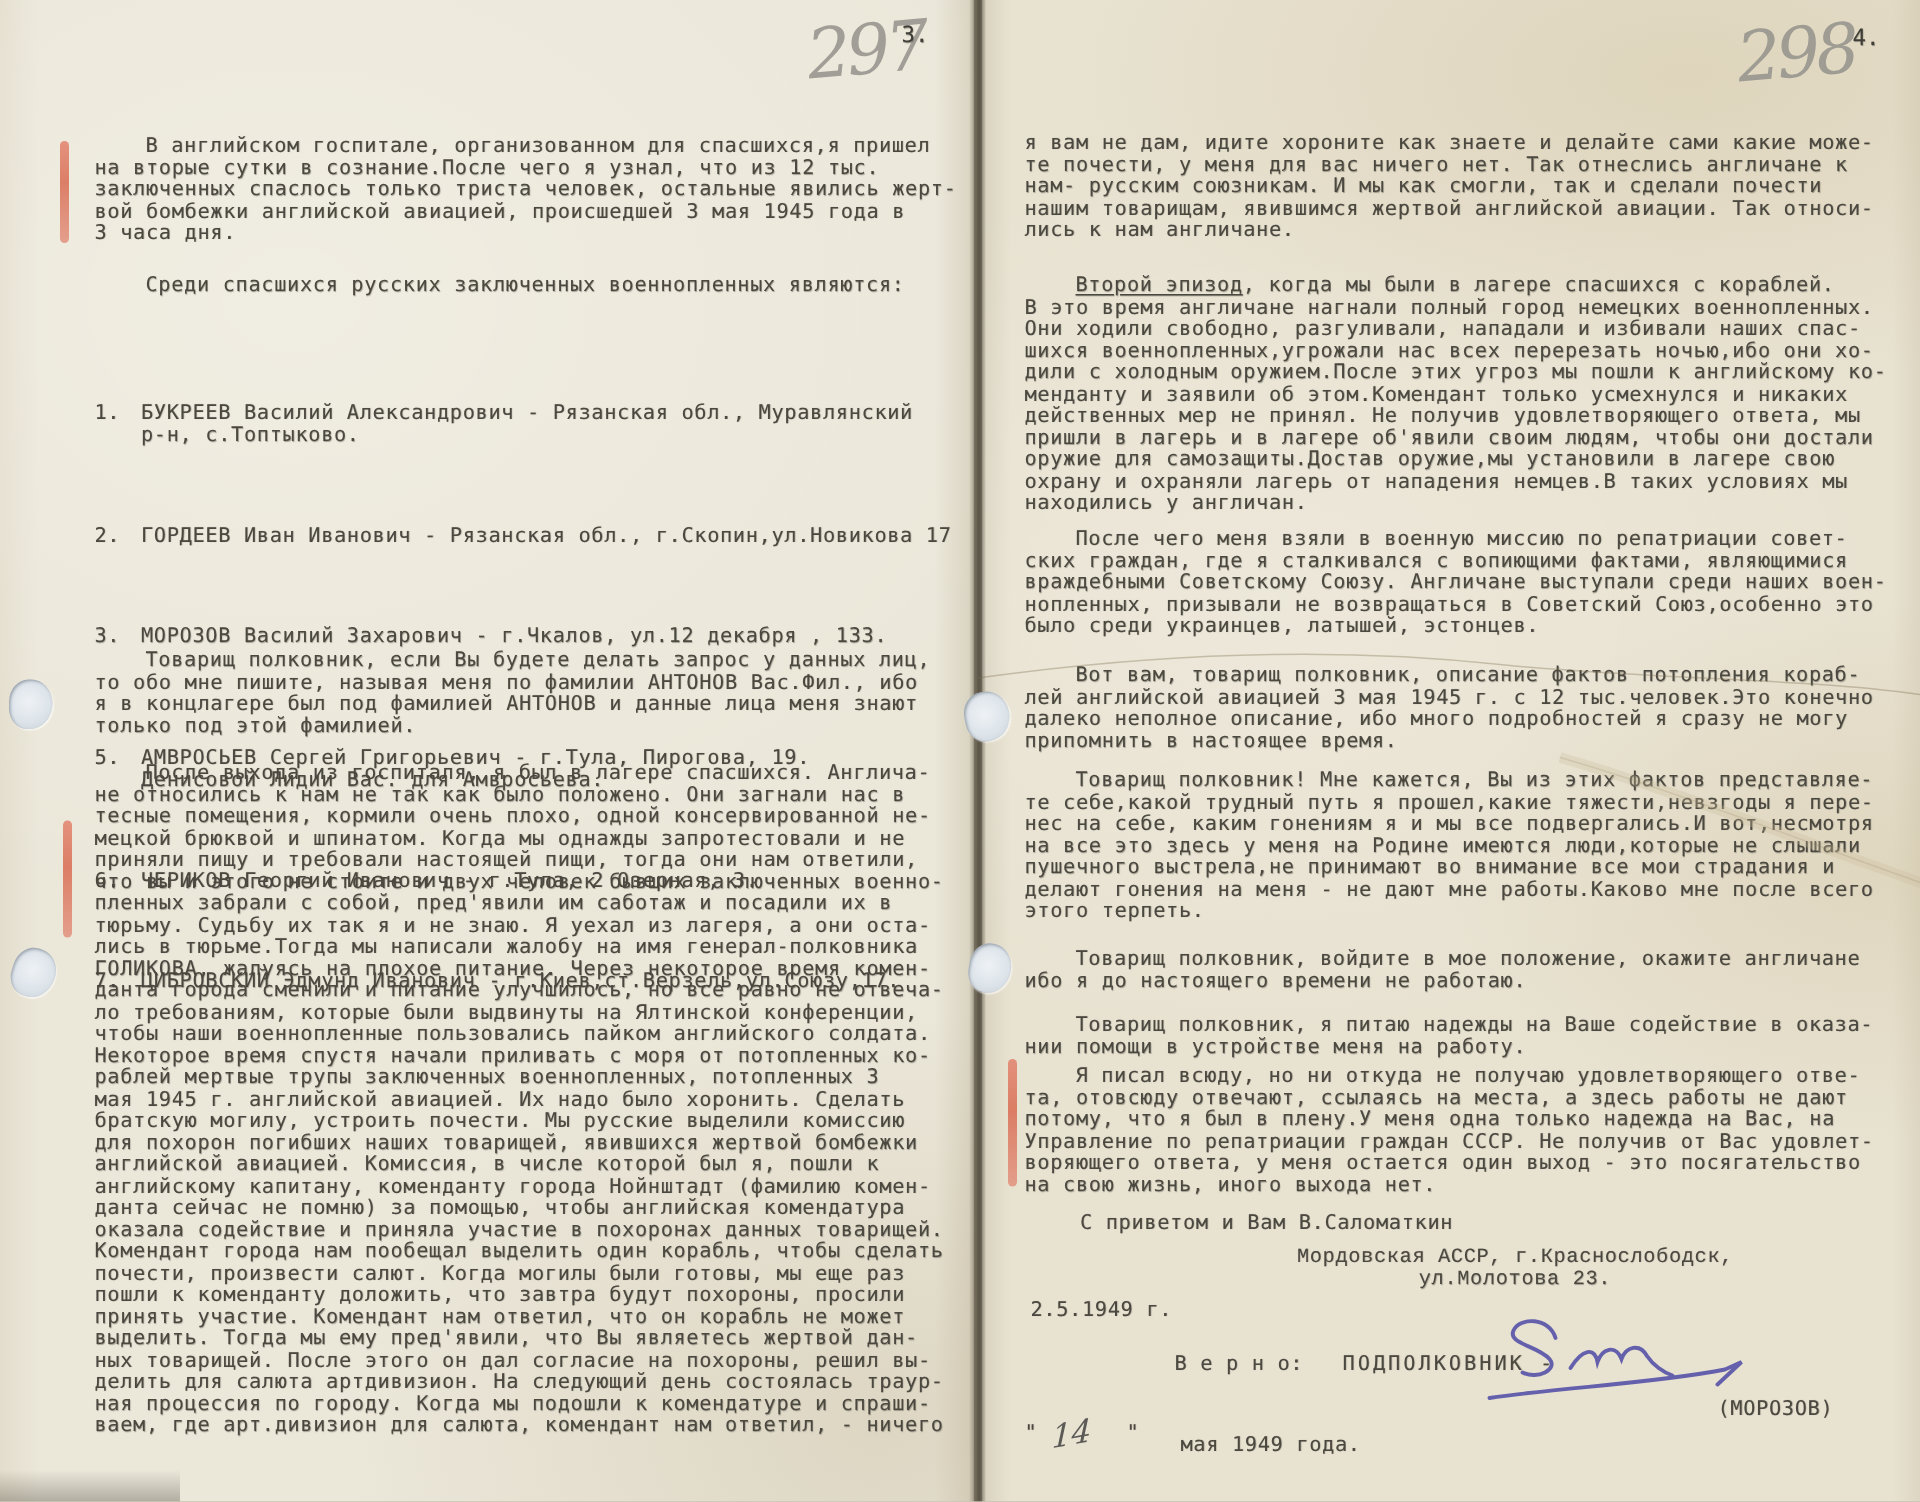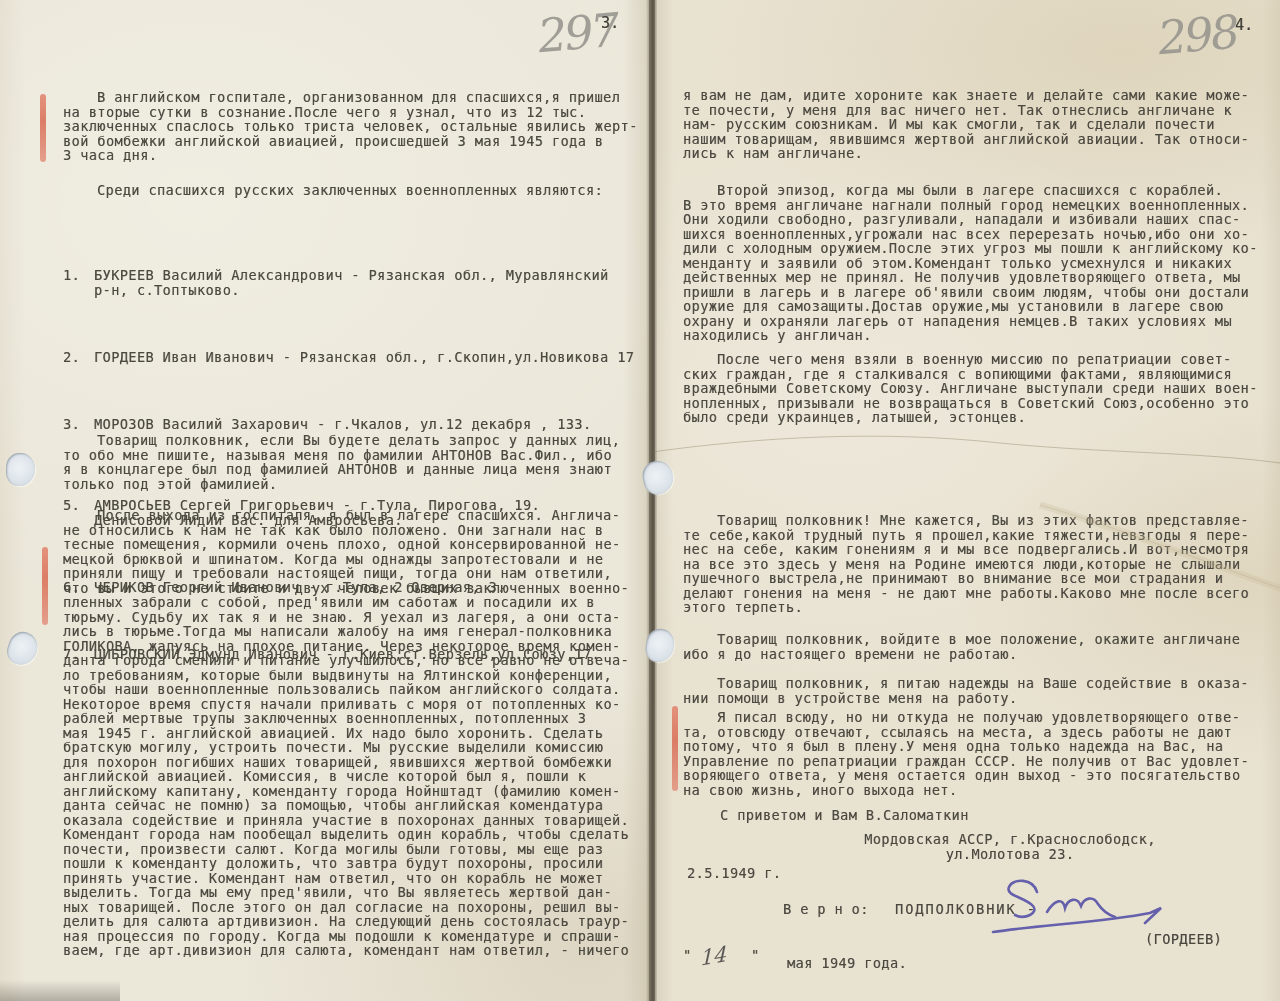--- a/index.html
+++ b/index.html
@@ -20,21 +20,21 @@
       linear-gradient(90deg, #d9d2bf 0%, #e8e2d1 3%, #e8e2d1 97%, #ddd6c3 100%),
       #e7e1d0;}
   .seam{position:absolute;top:0;left:646px;width:11px;height:1001px;
     background:linear-gradient(90deg, rgba(90,82,66,0) 0%, rgba(80,72,56,0.55) 45%, rgba(60,54,42,0.65) 60%, rgba(90,82,66,0.15) 100%);}
   .corner-shadow{position:absolute;left:0;top:980px;width:120px;height:21px;
     background:linear-gradient(180deg, rgba(70,66,56,0) 0%, rgba(70,66,56,0.35) 100%);}
 
   .tw{position:absolute;font:13.5px/14.5px "DejaVu Sans Mono",monospace;letter-spacing:0.45px;
       color:#4b4840;white-space:pre;text-shadow:0.4px 0.4px 0.6px rgba(74,70,60,0.45);}
   .ind{text-indent:34px;}
-  .u-lead{text-underline-offset:2px;}
+  .u-lead{text-decoration:underline;text-underline-offset:2px;}
   .tw-list .li{white-space:pre;padding-left:31px;text-indent:-31px;margin-bottom:9px;}
   .tw-list .num{display:inline-block;width:31px;text-indent:0;}
   .center{text-align:center;}
   .sp-rank{letter-spacing:2px;}
 
   .hw-pencil{position:absolute;font:italic 46px/1 "DejaVu Serif",serif;color:#94928c;
       letter-spacing:-3px;transform:rotate(-5deg);opacity:0.85;}
   .hw-day{position:absolute;font:italic 21px/1 "DejaVu Serif",serif;color:#5b5a56;
       transform:rotate(-10deg) skewX(-12deg);}
   .typed-pgnum{position:absolute;font:15px/1 "DejaVu Sans Mono",monospace;color:#3f3d37;
@@ -148,20 +148,24 @@
 оружие для самозащиты.Достав оружие,мы установили в лагере свою
 охрану и охраняли лагерь от нападения немцев.В таких условиях мы
 находились у англичан.</span></div>
 
   <div class="tw ind" style="left:28px;top:352px;">После чего меня взяли в военную миссию по репатриации совет-
 ских граждан, где я сталкивался с вопиющими фактами, являющимися
 враждебными Советскому Союзу. Англичане выступали среди наших воен-
 нопленных, призывали не возвращаться в Советский Союз,особенно это
 было среди украинцев, латышей, эстонцев.</div>
 
+  <div class="tw ind" style="left:28px;top:443px;">Вот вам, товарищ полковник, описание фактов потопления кораб-
+лей английской авиацией 3 мая 1945 г. с 12 тыс.человек.Это конечно
+далеко неполное описание, ибо много подробностей я сразу не могу
+припомнить в настоящее время.</div>
 
   <div class="tw ind" style="left:28px;top:513px;">Товарищ полковник! Мне кажется, Вы из этих фактов представляе-
 те себе,какой трудный путь я прошел,какие тяжести,невзгоды я пере-
 нес на себе, каким гонениям я и мы все подвергались.И вот,несмотря
 на все это здесь у меня на Родине имеются люди,которые не слышали
 пушечного выстрела,не принимают во внимание все мои страдания и
 делают гонения на меня - не дают мне работы.Каково мне после всего
 этого терпеть.</div>
 
   <div class="tw ind" style="left:28px;top:632px;">Товарищ полковник, войдите в мое положение, окажите англичане
@@ -172,36 +176,36 @@
 
   <div class="tw ind" style="left:28px;top:710px;">Я писал всюду, но ни откуда не получаю удовлетворяющего отве-
 та, отовсюду отвечают, ссылаясь на места, а здесь работы не дают
 потому, что я был в плену.У меня одна только надежда на Вас, на
 Управление по репатриации граждан СССР. Не получив от Вас удовлет-
 воряющего ответа, у меня остается один выход - это посягательство
 на свою жизнь, иного выхода нет.</div>
 
   <div class="tw" style="left:65px;top:808px;">С приветом и Вам В.Саломаткин</div>
 
-  <div class="tw center" style="left:180px;top:832px;width:350px;">Мордовская АССР, г.Краснослободск,
+  <div class="tw center" style="left:180px;top:832px;width:350px;font-family:Liberation Mono, monospace;">Мордовская АССР, г.Краснослободск,
 ул.Молотова 23.</div>
 
   <div class="tw" style="left:8px;top:866px;margin-left:24px;">2.5.1949 г.</div>
 
   <div class="tw" style="left:128px;top:902px;">В е р н о:</div>
   <div class="tw sp-rank" style="left:240px;top:902px;">ПОДПОЛКОВНИК -</div>
 
   <svg class="sig-svg" style="left:330px;top:870px;" width="210" height="80" viewBox="0 0 210 80">
     <g fill="none" stroke="#5753a8" stroke-width="2.6" stroke-linecap="round" opacity="0.9">
       <path d="M52,22 C48,8 28,8 24,17 C20,26 40,27 48,36 C54,43 40,50 30,45"></path>
       <path d="M62,42 C70,29 78,28 80,38 C83,29 92,26 96,36 C99,28 108,25 113,34 C117,40 124,45 130,47"></path>
       <path d="M8,62 C55,55 120,52 165,43 L176,38 L160,53"></path>
     </g>
   </svg>
-  <div class="tw" style="left:490px;top:932px;">(ГОРДЕЕВ)</div>
+  <div class="tw" style="left:490px;top:932px;">(МОРОЗОВ)</div>
 
   <div class="tw" style="left:28px;top:948px;">"</div>
   <div class="hw-day" style="left:46px;top:946px;">14</div>
   <div class="tw" style="left:96px;top:948px;">"</div>
   <div class="tw" style="left:132px;top:956px;">мая 1949 года.</div>
 </div>
 
 <div class="seam"></div>
 <div class="hole" style="left:643px;top:461px;width:30px;height:33px;transform:rotate(-12deg);"></div>
 <div class="hole" style="left:646px;top:629px;width:28px;height:33px;transform:rotate(10deg);"></div>

